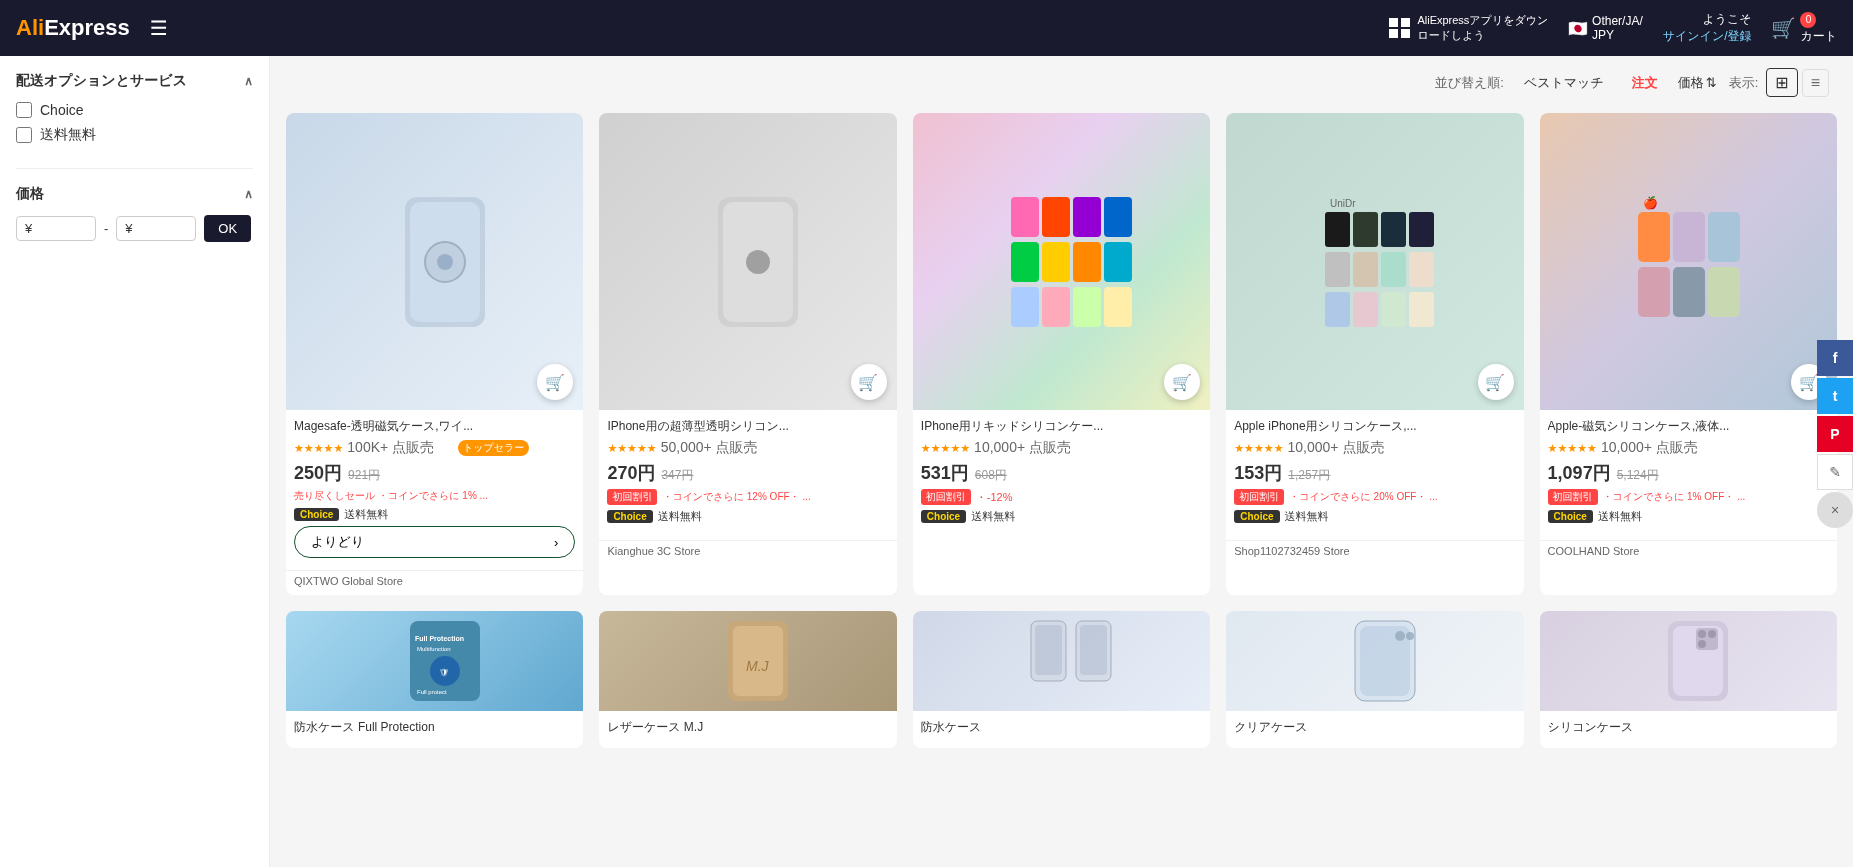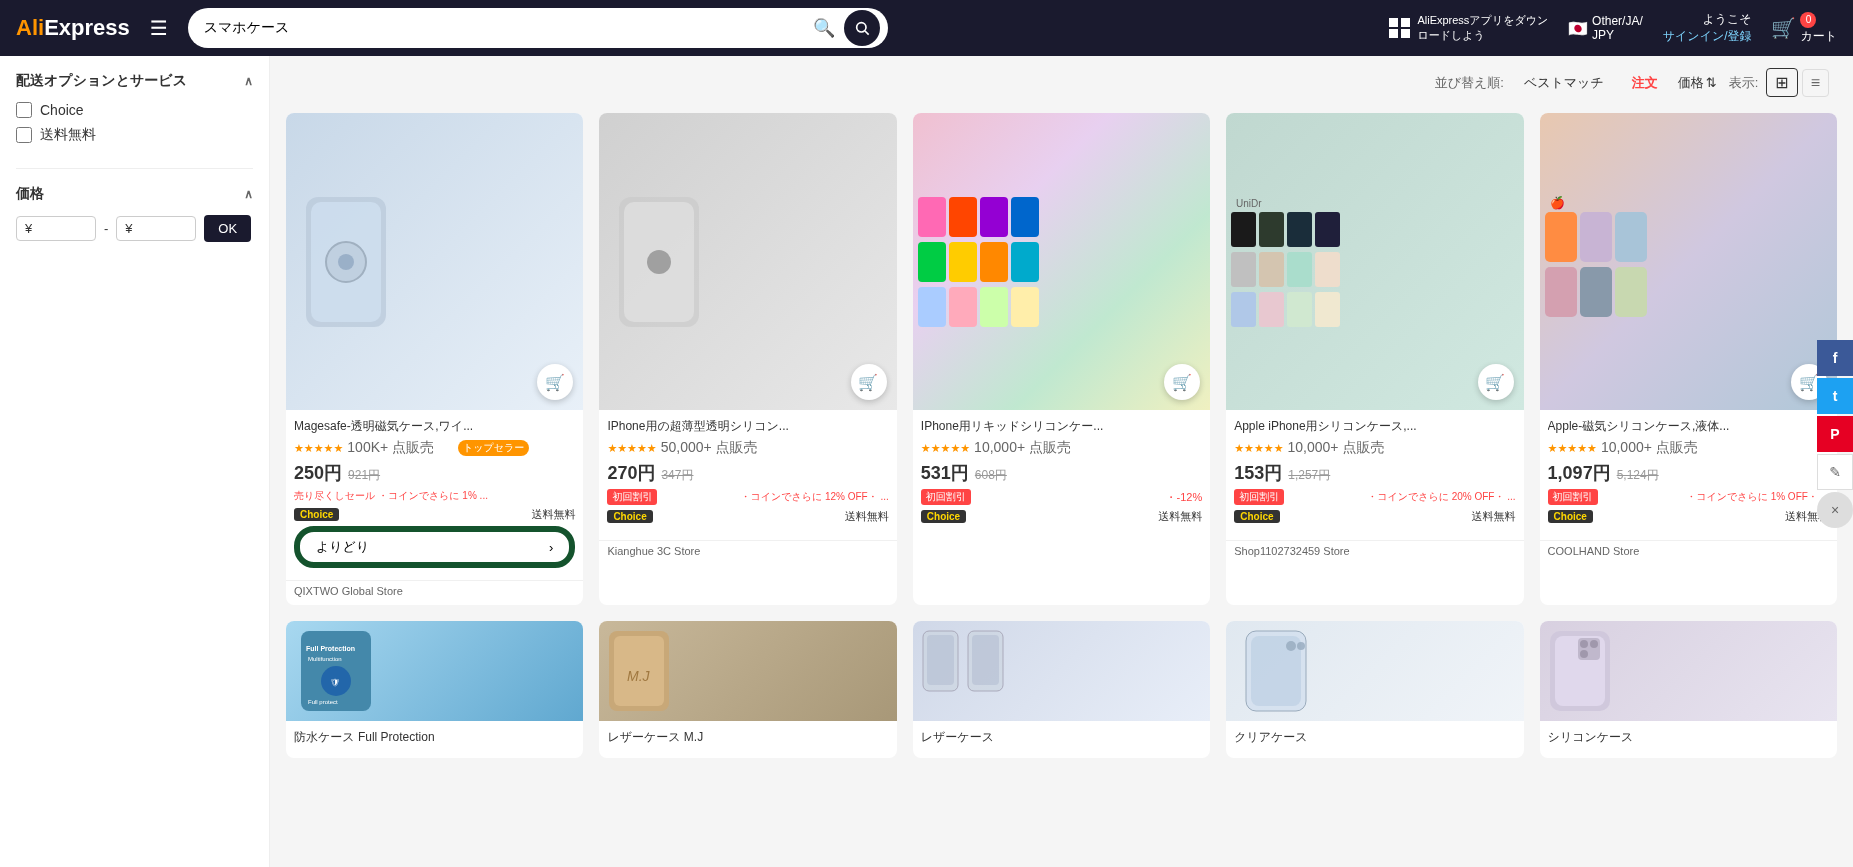--- a/index.html
+++ b/index.html
@@ -339,33 +339,32 @@
       margin-bottom: 4px;
       white-space: nowrap;
       overflow: hidden;
       text-overflow: ellipsis;
     }
     .sale-row {
       display: flex;
       align-items: center;
       gap: 5px;
       margin-bottom: 4px;
-      justify-content: space-between;
     }
     .choice-badge {
       background: #333;
       color: #ffd700;
       font-size: 10px;
       padding: 1px 6px;
       border-radius: 3px;
       font-weight: bold;
     }
     .free-ship { font-size: 11px; color: #333; }
     .yoridori-btn {
-      border: 6px solid #14532d;
+      border: 1px solid #14532d;
       border-radius: 20px;
       padding: 6px 16px;
       font-size: 13px;
       background: none;
       cursor: pointer;
       display: flex;
       align-items: center;
       justify-content: space-between;
       width: 100%;
       margin-top: 4px;
@@ -427,23 +426,25 @@
       color: #666;
       font-size: 14px;
     }
 
     
     .img-placeholder {
       width: 100%;
       height: 100%;
       display: flex;
       align-items: center;
+      justify-content: center;
       font-size: 11px;
       color: #999;
       background: linear-gradient(135deg, #e0e0e0, #f5f5f5);
+      padding-left: 20px;
     }
 
     
     .product-img-1 { background: linear-gradient(135deg, #c8d8e8, #e8f0f8); }
     .product-img-2 { background: linear-gradient(135deg, #d0d0d0, #e8e8e8); }
     .product-img-3 { background: linear-gradient(135deg, #f0c0d0, #e8d0f0, #c0e8d0, #f0f0c0); }
     .product-img-4 { background: linear-gradient(135deg, #c0d8d0, #d0e8e0); }
     .product-img-5 { background: linear-gradient(135deg, #e8c8b0, #d0c8e0, #b0c8d8); }
     .product-img-6 { background: linear-gradient(135deg, #b0d8e8, #c0e8f0); }
     .product-img-7 { background: linear-gradient(135deg, #c8c0b0, #d8d0c0); }
@@ -455,30 +456,20 @@
 <body>
 
 <header class="header">
   <div class="logo-area">
     <span style="font-size:22px;font-weight:900;color:white;">
       <span style="color:#ff9500;">Ali</span>Express
     </span>
   </div>
   <button class="menu-btn">☰</button>
 
-  <div class="search-bar">
-    <input class="search-input" type="text" value="スマホケース" placeholder="スマホケース" style="">
-    <button class="camera-btn">🔍</button>
-    <button class="search-btn">
-      <svg width="16" height="16" viewBox="0 0 24 24" fill="white">
-        <circle cx="11" cy="11" r="7" stroke="white" stroke-width="2.5" fill="none"></circle>
-        <line x1="16.5" y1="16.5" x2="22" y2="22" stroke="white" stroke-width="2.5"></line>
-      </svg>
-    </button>
-  </div>
 
   <div class="header-right">
     <div class="app-download">
       <div class="qr-icon">
         <div class="qr-cell"></div>
           <div class="qr-cell"></div>
         <div class="qr-cell"></div>
           <div class="qr-cell"></div>
       </div>
       <div>
@@ -803,21 +794,21 @@
 
               <rect x="10" y="5" width="35" height="60" rx="6" fill="rgba(200,210,220,0.5)" stroke="#aab"></rect>
               <rect x="55" y="5" width="35" height="60" rx="6" fill="rgba(200,210,220,0.5)" stroke="#aab"></rect>
 
               <rect x="14" y="9" width="27" height="50" rx="4" fill="rgba(180,190,210,0.6)"></rect>
               <rect x="59" y="9" width="27" height="50" rx="4" fill="rgba(180,190,210,0.6)"></rect>
             </svg>
           </div>
         </div>
         <div class="product-info">
-          <div class="product-title">レザーケース</div>
+          <div class="product-title">防水ケース</div>
         </div>
       </div>
 
       <div class="product-card">
         <div class="product-image" style="height:100px;">
           <div class="img-placeholder product-img-9" style="background:linear-gradient(135deg,#e0e8f0,#f0f4f8);">
             <svg width="100" height="90" viewBox="0 0 100 90">
               <rect x="20" y="5" width="60" height="80" rx="10" fill="rgba(200,215,235,0.5)" stroke="#9ab"></rect>
               <rect x="25" y="10" width="50" height="70" rx="8" fill="rgba(185,205,225,0.6)"></rect>
 

